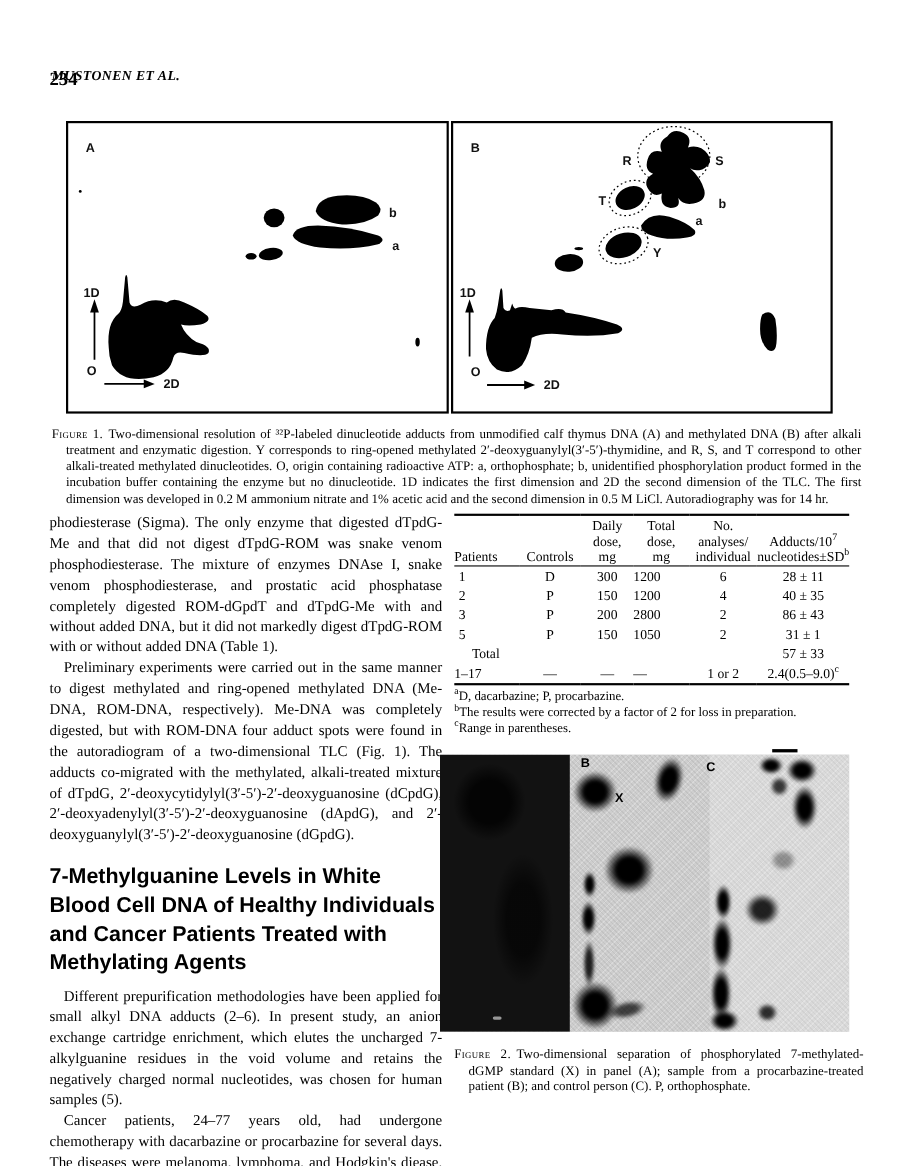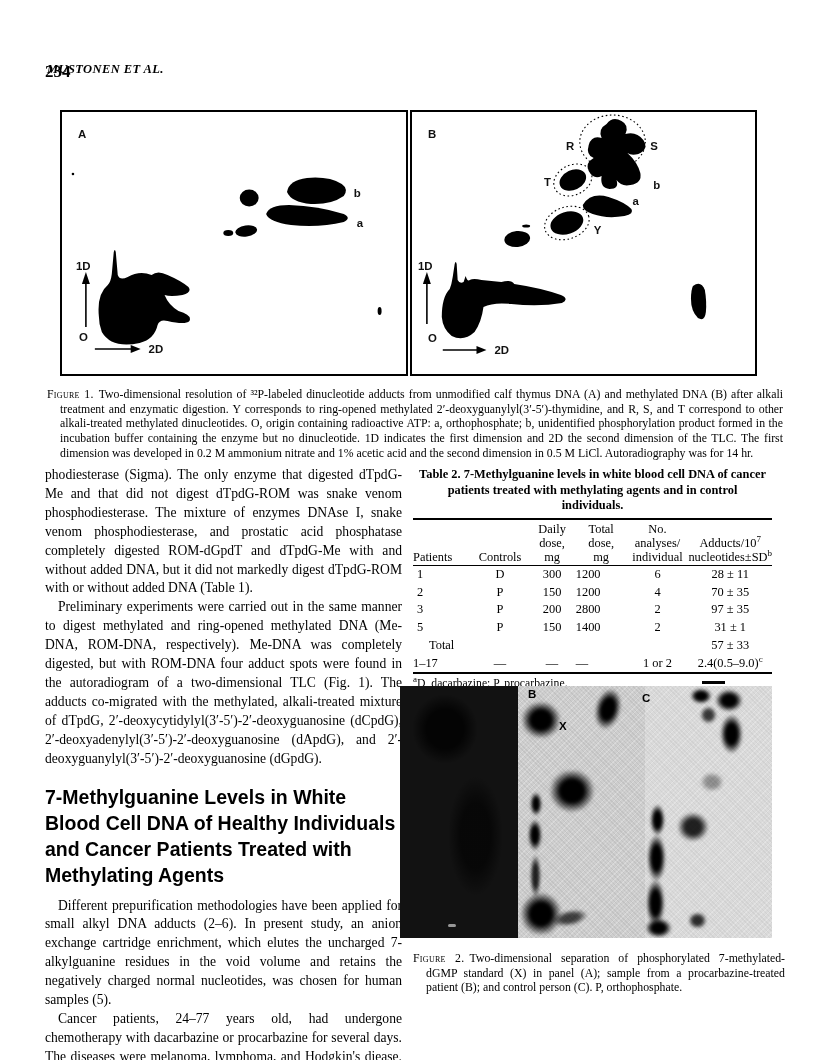--- a/index.html
+++ b/index.html
@@ -156,21 +156,20 @@
 
   <div class="leftcol">
     <p>phodiesterase (Sigma). The only enzyme that digested dTpdG-Me and that did not digest dTpdG-ROM was snake venom phosphodiesterase. The mixture of enzymes DNAse I, snake venom phosphodiesterase, and prostatic acid phosphatase completely digested ROM-dGpdT and dTpdG-Me with and without added DNA, but it did not markedly digest dTpdG-ROM with or without added DNA (Table 1).</p>
     <p class="ind">Preliminary experiments were carried out in the same manner to digest methylated and ring-opened methylated DNA (Me-DNA, ROM-DNA, respectively). Me-DNA was completely digested, but with ROM-DNA four adduct spots were found in the autoradiogram of a two-dimensional TLC (Fig. 1). The adducts co-migrated with the methylated, alkali-treated mixture of dTpdG, 2′-deoxycytidylyl(3′-5′)-2′-deoxyguanosine (dCpdG), 2′-deoxyadenylyl(3′-5′)-2′-deoxyguanosine (dApdG), and 2′-deoxyguanylyl(3′-5′)-2′-deoxyguanosine (dGpdG).</p>
     <h1>7-Methylguanine Levels in White Blood Cell DNA of Healthy Individuals and Cancer Patients Treated with Methylating Agents</h1>
     <p class="ind">Different prepurification methodologies have been applied for small alkyl DNA adducts (2–6). In present study, an anion exchange cartridge enrichment, which elutes the uncharged 7-alkylguanine residues in the void volume and retains the negatively charged normal nucleotides, was chosen for human samples (5).</p>
     <p class="ind">Cancer patients, 24–77 years old, had undergone chemotherapy with dacarbazine or procarbazine for several days. The diseases were melanoma, lymphoma, and Hodgkin's diease. The blood was drawn at the end of the regimen. The cumulative doses at the end of the treatment varied between 1050 and 2800 mg (Table 2). All the patients were at least occasional smokers.</p>
   </div>
 
   <div class="tablewrap">
-    <div class="tabletitle">Table 2. 7-Methylguanine levels in white blood cell DNA of cancer patients treated with methylating agents and in control individuals.</div>
     <table>
       <thead>
         <tr>
           <th class="c0"><span>Patients</span></th>
           <th class="c1"><span>Controls</span></th>
           <th class="c2"><span>Daily dose,</span><br><span>mg</span></th>
           <th class="c3"><span>Total dose,</span><br><span>mg</span></th>
           <th class="c4"><span>No. analyses/</span><br><span>individual</span></th>
           <th class="c5"><span>Adducts/10</span><sup>7</sup><br><span>nucleotides±SD</span><sup>b</sup></th>
         </tr>
@@ -183,35 +182,35 @@
             <td class="c3">1200</td>
             <td class="c4">6</td>
             <td class="c5">28 ± 11</td>
           </tr>
           <tr>
             <td class="c0">2</td>
             <td class="c1">P</td>
             <td class="c2">150</td>
             <td class="c3">1200</td>
             <td class="c4">4</td>
-            <td class="c5">70 ± 35</td>
+            <td class="c5">40 ± 35</td>
           </tr>
           <tr>
             <td class="c0">3</td>
             <td class="c1">P</td>
             <td class="c2">200</td>
             <td class="c3">2800</td>
             <td class="c4">2</td>
-            <td class="c5">97 ± 35</td>
+            <td class="c5">86 ± 43</td>
           </tr>
           <tr>
             <td class="c0">5</td>
             <td class="c1">P</td>
             <td class="c2">150</td>
-            <td class="c3">1400</td>
+            <td class="c3">1050</td>
             <td class="c4">2</td>
             <td class="c5">31 ± 1</td>
           </tr>
           <tr>
             <td class="c0">Total</td>
             <td class="c1"></td>
             <td class="c2"></td>
             <td class="c3"></td>
             <td class="c4"></td>
             <td class="c5">57 ± 33</td>

